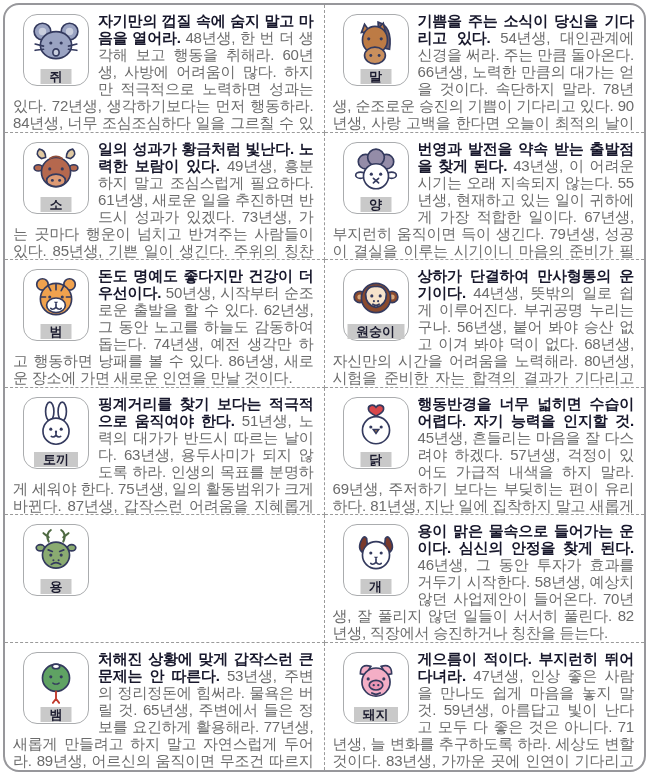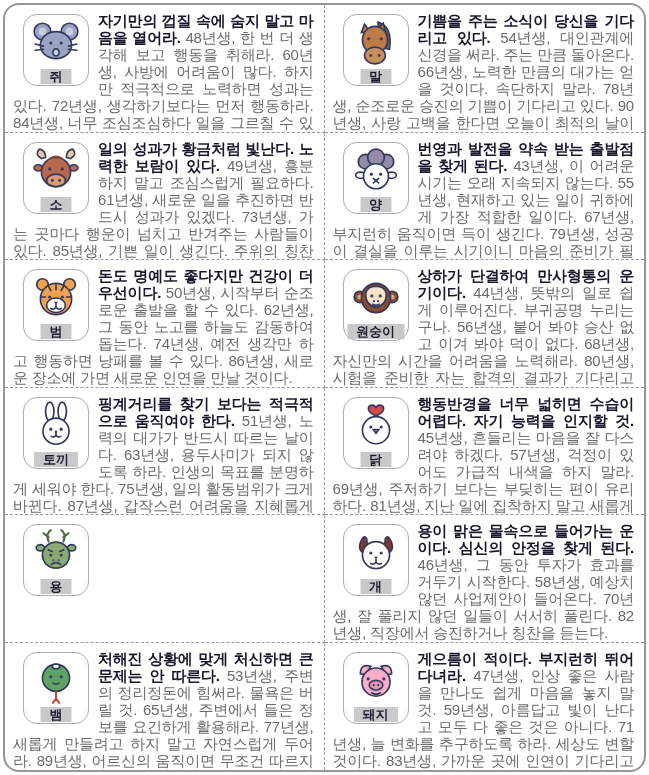--- a/index.html
+++ b/index.html
@@ -285,21 +285,21 @@
             <circle cx="24" cy="21" r="13" fill="#5fa263"></circle>
             <ellipse cx="24" cy="10" rx="3.6" ry="2.2" fill="#ffffff"></ellipse>
           </g>
           <circle cx="19" cy="20" r="1.5" fill="#343a5e"></circle>
             <circle cx="29" cy="20" r="1.5" fill="#343a5e"></circle>
           <path d="M24 34 v7 M24 41 l-3 4 M24 41 l3 4" stroke="#c0392b" stroke-width="1.8" fill="none" stroke-linecap="round"></path>
           <path d="M21 26 q3 2 6 0" stroke="#343a5e" stroke-width="1.4" fill="none" stroke-linecap="round"></path>
         </svg>
         <span class="lbl">뱀</span>
       </div>
-      <p class="txt"><b>처해진 상황에 맞게 처신하면 큰 문제는 안 따른다.</b> <span>53년생, 주변의 정리정돈에 힘써라. 물욕은 버릴 것. 65년생, 주변에서 들은 정보를 요긴하게 활용해라. 77년생, 새롭게 만들려고 하지 말고 자연스럽게 두어라. 89년생, 어르신의 움직이면 무조건 따르지 말 것.</span></p>
+      <p class="txt"><b>처해진 상황에 맞게 갑작스런 큰 문제는 안 따른다.</b> <span>53년생, 주변의 정리정돈에 힘써라. 물욕은 버릴 것. 65년생, 주변에서 들은 정보를 요긴하게 활용해라. 77년생, 새롭게 만들려고 하지 말고 자연스럽게 두어라. 89년생, 어르신의 움직이면 무조건 따르지 말 것.</span></p>
     </div>
 
     <div class="cell">
       <div class="iconbox">
         <svg width="52" height="50" viewBox="0 0 48 48">
           <g stroke="#343a5e" stroke-width="1.6" stroke-linecap="round">
             <path d="M9 17 Q9 7 19 10 L14 18 Z" fill="#f4aec6"></path>
             <path d="M39 17 Q39 7 29 10 L34 18 Z" fill="#f4aec6"></path>
             <circle cx="24" cy="25" r="13.5" fill="#f4aec6"></circle>
             <ellipse cx="24" cy="28" rx="6.5" ry="4.6" fill="#ec95b5"></ellipse>

